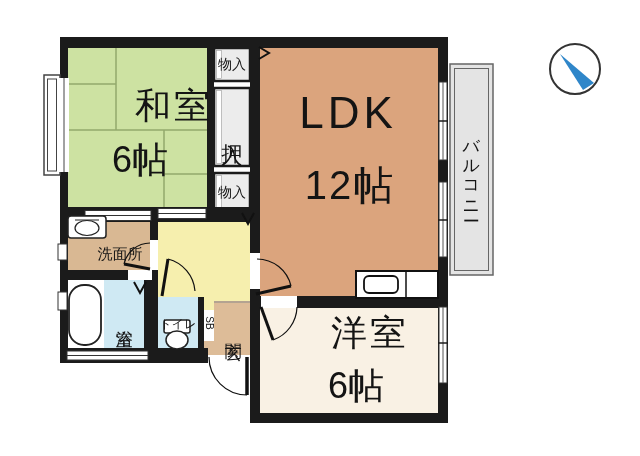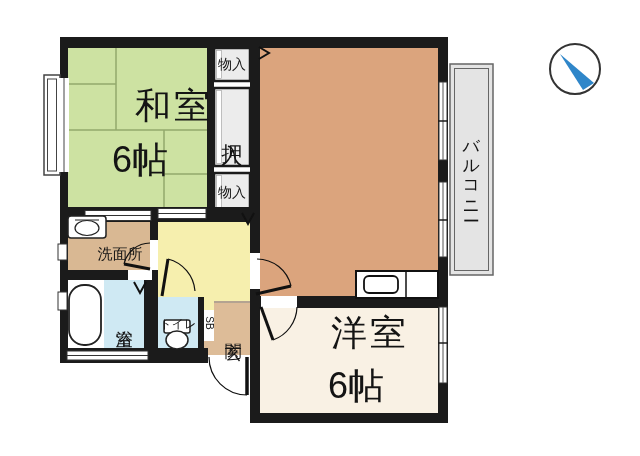--- a/index.html
+++ b/index.html
@@ -151,20 +151,22 @@
 
     <g>
       <circle cx="575" cy="69" r="25" fill="#ffffff" stroke="#333333" stroke-width="2"></circle>
       <polygon points="560,54 594,83 583,90" fill="#2f86c9"></polygon>
     </g>
   </svg>
 
   <div class="lbl" style="left:137px;top:106px;font-size:36px;letter-spacing:3px;margin-left:37px;">和室</div>
   <div class="lbl" style="left:140px;top:160px;font-size:36px;">6帖</div>
 
+  <div class="lbl" style="left:348px;top:113px;font-size:44px;letter-spacing:4px;">LDK</div>
+  <div class="lbl" style="left:350px;top:185px;font-size:40px;letter-spacing:2px;">12帖</div>
 
   <div class="lbl" style="left:370px;top:333px;font-size:36px;letter-spacing:3px;">洋室</div>
   <div class="lbl" style="left:356px;top:386px;font-size:36px;">6帖</div>
 
   <div class="lbl v" style="left:471px;top:170px;font-size:17px;letter-spacing:2px;">バルコニー</div>
 
   <div class="lbl" style="left:110px;top:254px;font-size:15px;margin-left:10px;">洗面所</div>
   <div class="lbl v" style="left:124px;top:317px;font-size:17px;">浴室</div>
   <div class="lbl" style="left:178px;top:324px;font-size:12px;">トイレ</div>
   <div class="lbl v" style="left:209px;top:323px;font-size:10px;">SB</div>

